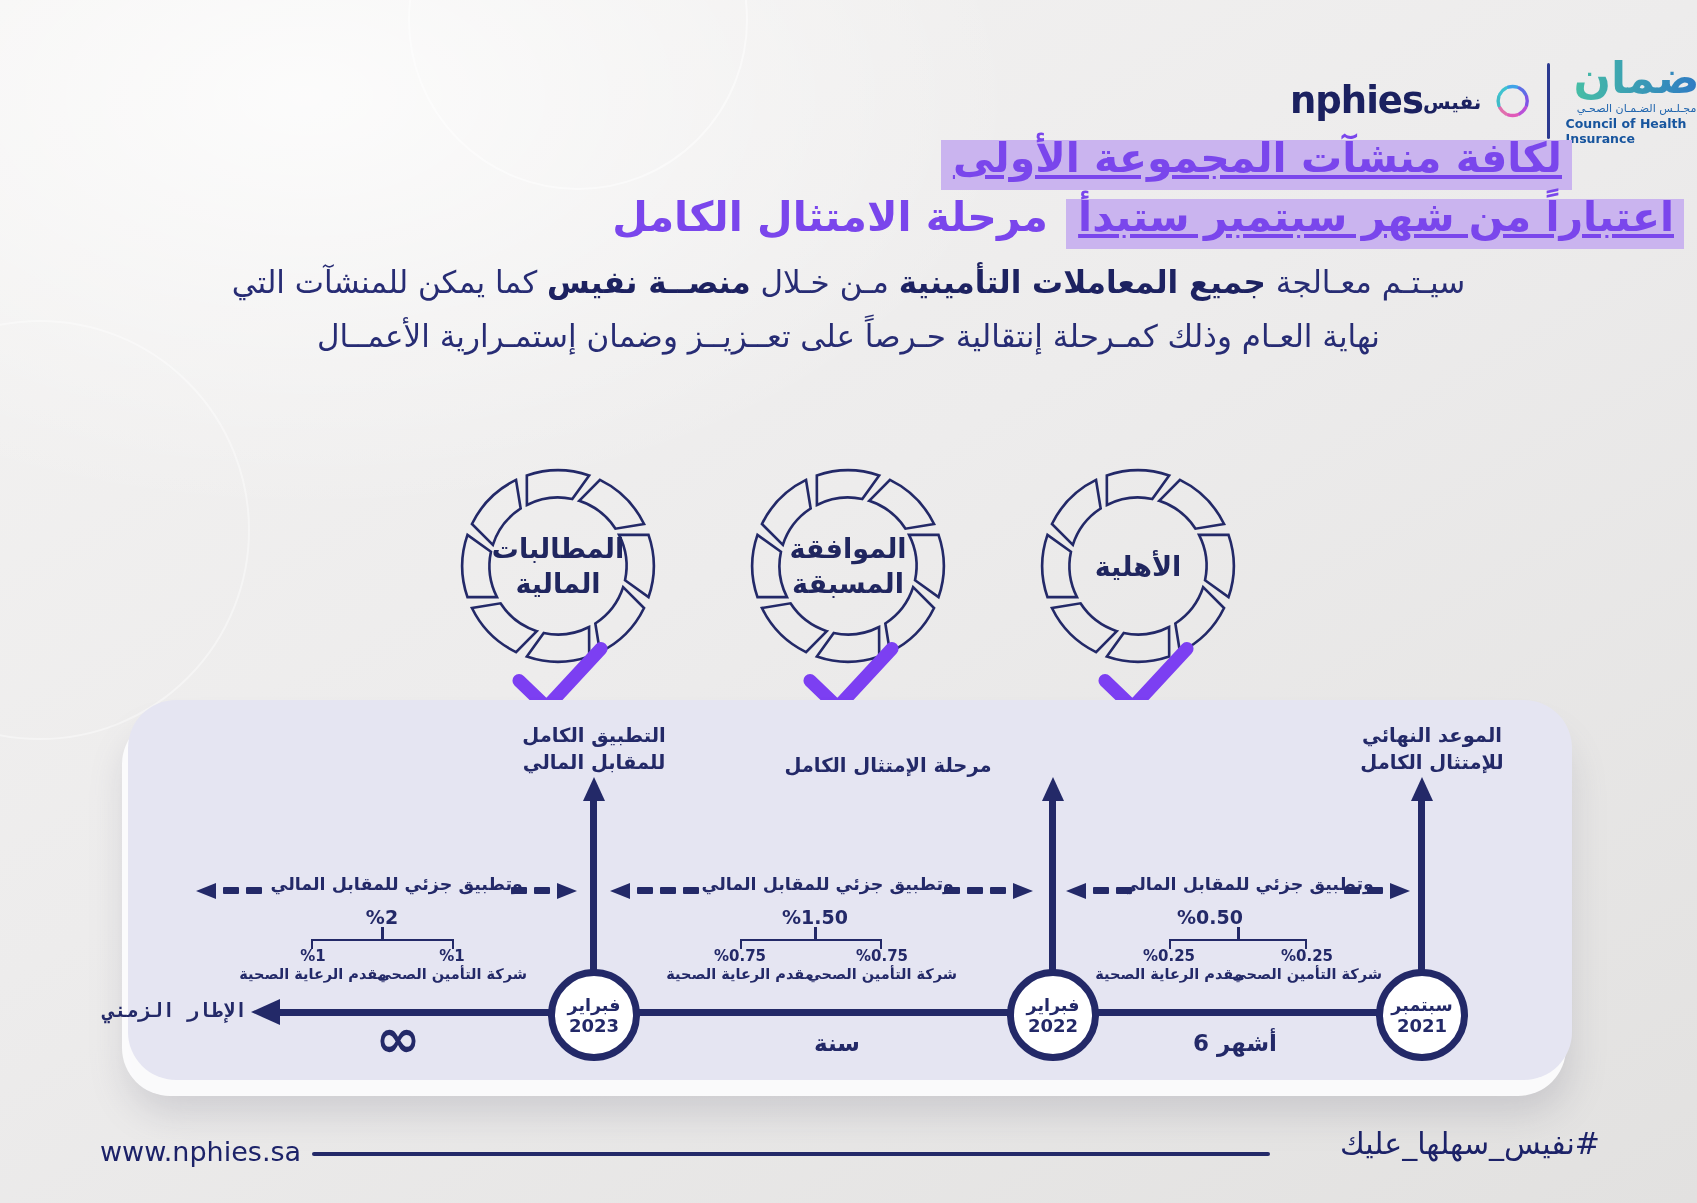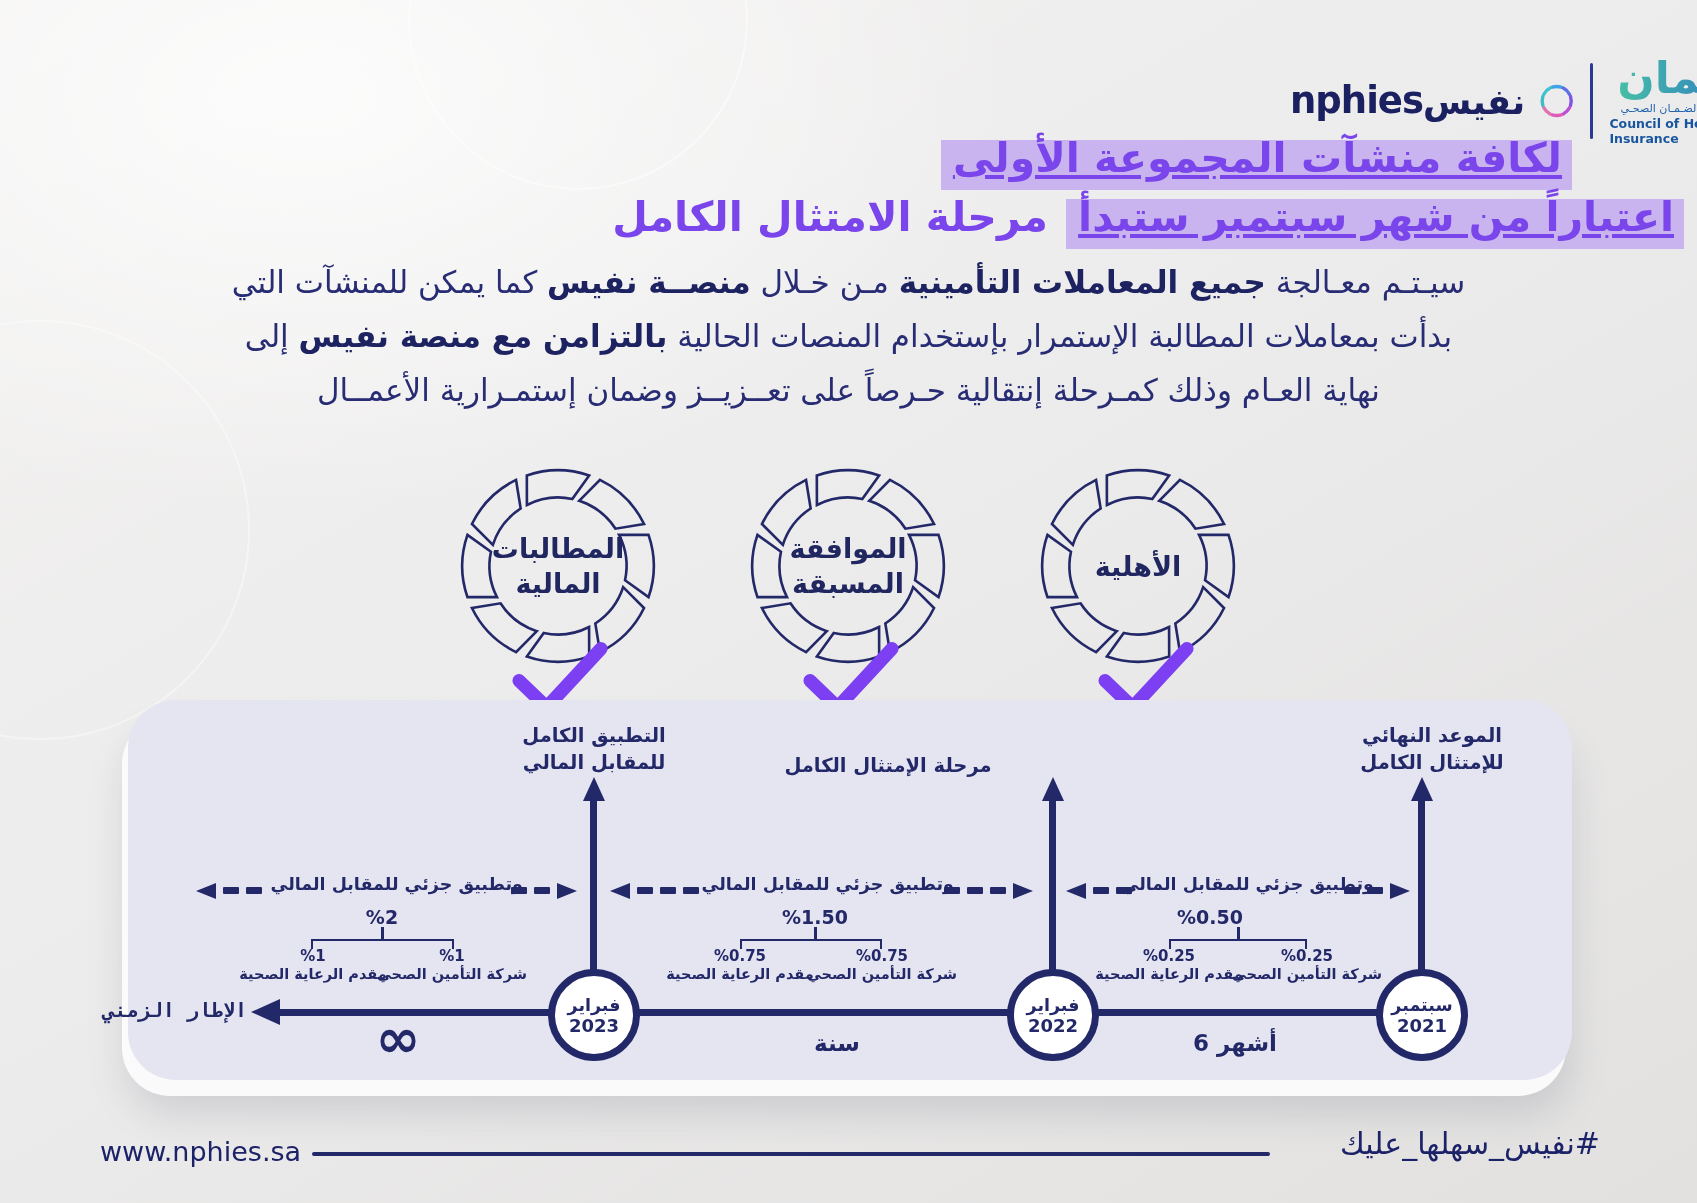--- a/index.html
+++ b/index.html
@@ -18,21 +18,21 @@
       linear-gradient(150deg,#f4f3f2 0%,#edecec 45%,#e2e1e0 100%);
   }
   .deco{position:absolute;border-radius:50%;border:2px solid rgba(255,255,255,.8);}
   .deco-c1{left:408px;top:-150px;width:340px;height:340px;opacity:.6;}
   .deco-c2{left:-170px;top:320px;width:420px;height:420px;opacity:.5;}
 
   
   .logos{position:absolute;left:1290px;top:56px;display:flex;align-items:center;}
   .nphies-txt{display:flex;flex-direction:row;align-items:flex-end;margin-right:12px;}
   .nphies-latin{font-size:37px;font-weight:700;color:#1b2160;line-height:34px;letter-spacing:-1px;}
-  .nphies-ar{font-size:35px;font-weight:600;color:#1b2160;line-height:32px;direction:rtl;}
+  .nphies-ar{font-size:20px;font-weight:600;color:#1b2160;line-height:32px;direction:rtl;}
   .nphies-mark{width:54px;height:54px;}
   .logo-div{width:4px;height:76px;background:#2b3990;margin:0 16px 0 14px;border-radius:2px;}
   .daman{display:flex;flex-direction:column;align-items:center;}
   .daman-word{font-size:44px;font-weight:700;line-height:44px;direction:rtl;
     background:linear-gradient(90deg,#47bfa5 0%,#2e7ac4 100%);
     -webkit-background-clip:text;background-clip:text;color:transparent;}
   .daman-ar{font-size:11px;color:#2065ae;direction:rtl;margin-top:2px;letter-spacing:1px;}
   .daman-en{font-size:12.5px;font-weight:700;color:#17559e;margin-top:1px;}
 
   
@@ -169,21 +169,20 @@
   <div class="h-line h-line1">
     <span class="hl">لكافة منشآت المجموعة الأولى</span>
   </div>
   <div class="h-line h-line2">
     <span class="hl">اعتباراً من شهر سبتمبر ستبدأ</span>
     <span class="h2-rest">مرحلة الامتثال الكامل</span>
   </div>
 
   <div class="para">
     <div><span>سيـتـم معـالجة </span><b>جميع المعاملات التأمينية</b><span> مـن خـلال </span><b>منصــة نفيس</b><span> كما يمكن للمنشآت التي</span></div>
-    <div><span>بدأت بمعاملات المطالبة الإستمرار بإستخدام المنصات الحالية </span><b>بالتزامن مع منصة نفيس</b><span> إلى</span></div>
     <div><span>نهاية العـام وذلك كمـرحلة إنتقالية حـرصاً على تعــزيــز وضمان إستمـرارية الأعمــال</span></div>
   </div>
 
   <div class="badge badge-1">
     <svg viewBox="0 0 230 230">
       <use href="#bladeP" stroke="currentColor" stroke-width="2.8" transform="rotate(0 115 115)"></use>
       <use href="#bladeP" stroke="currentColor" stroke-width="2.8" transform="rotate(45 115 115)"></use>
       <use href="#bladeP" stroke="currentColor" stroke-width="2.8" transform="rotate(90 115 115)"></use>
       <use href="#bladeP" stroke="currentColor" stroke-width="2.8" transform="rotate(135 115 115)"></use>
       <use href="#bladeP" stroke="currentColor" stroke-width="2.8" transform="rotate(180 115 115)"></use>

